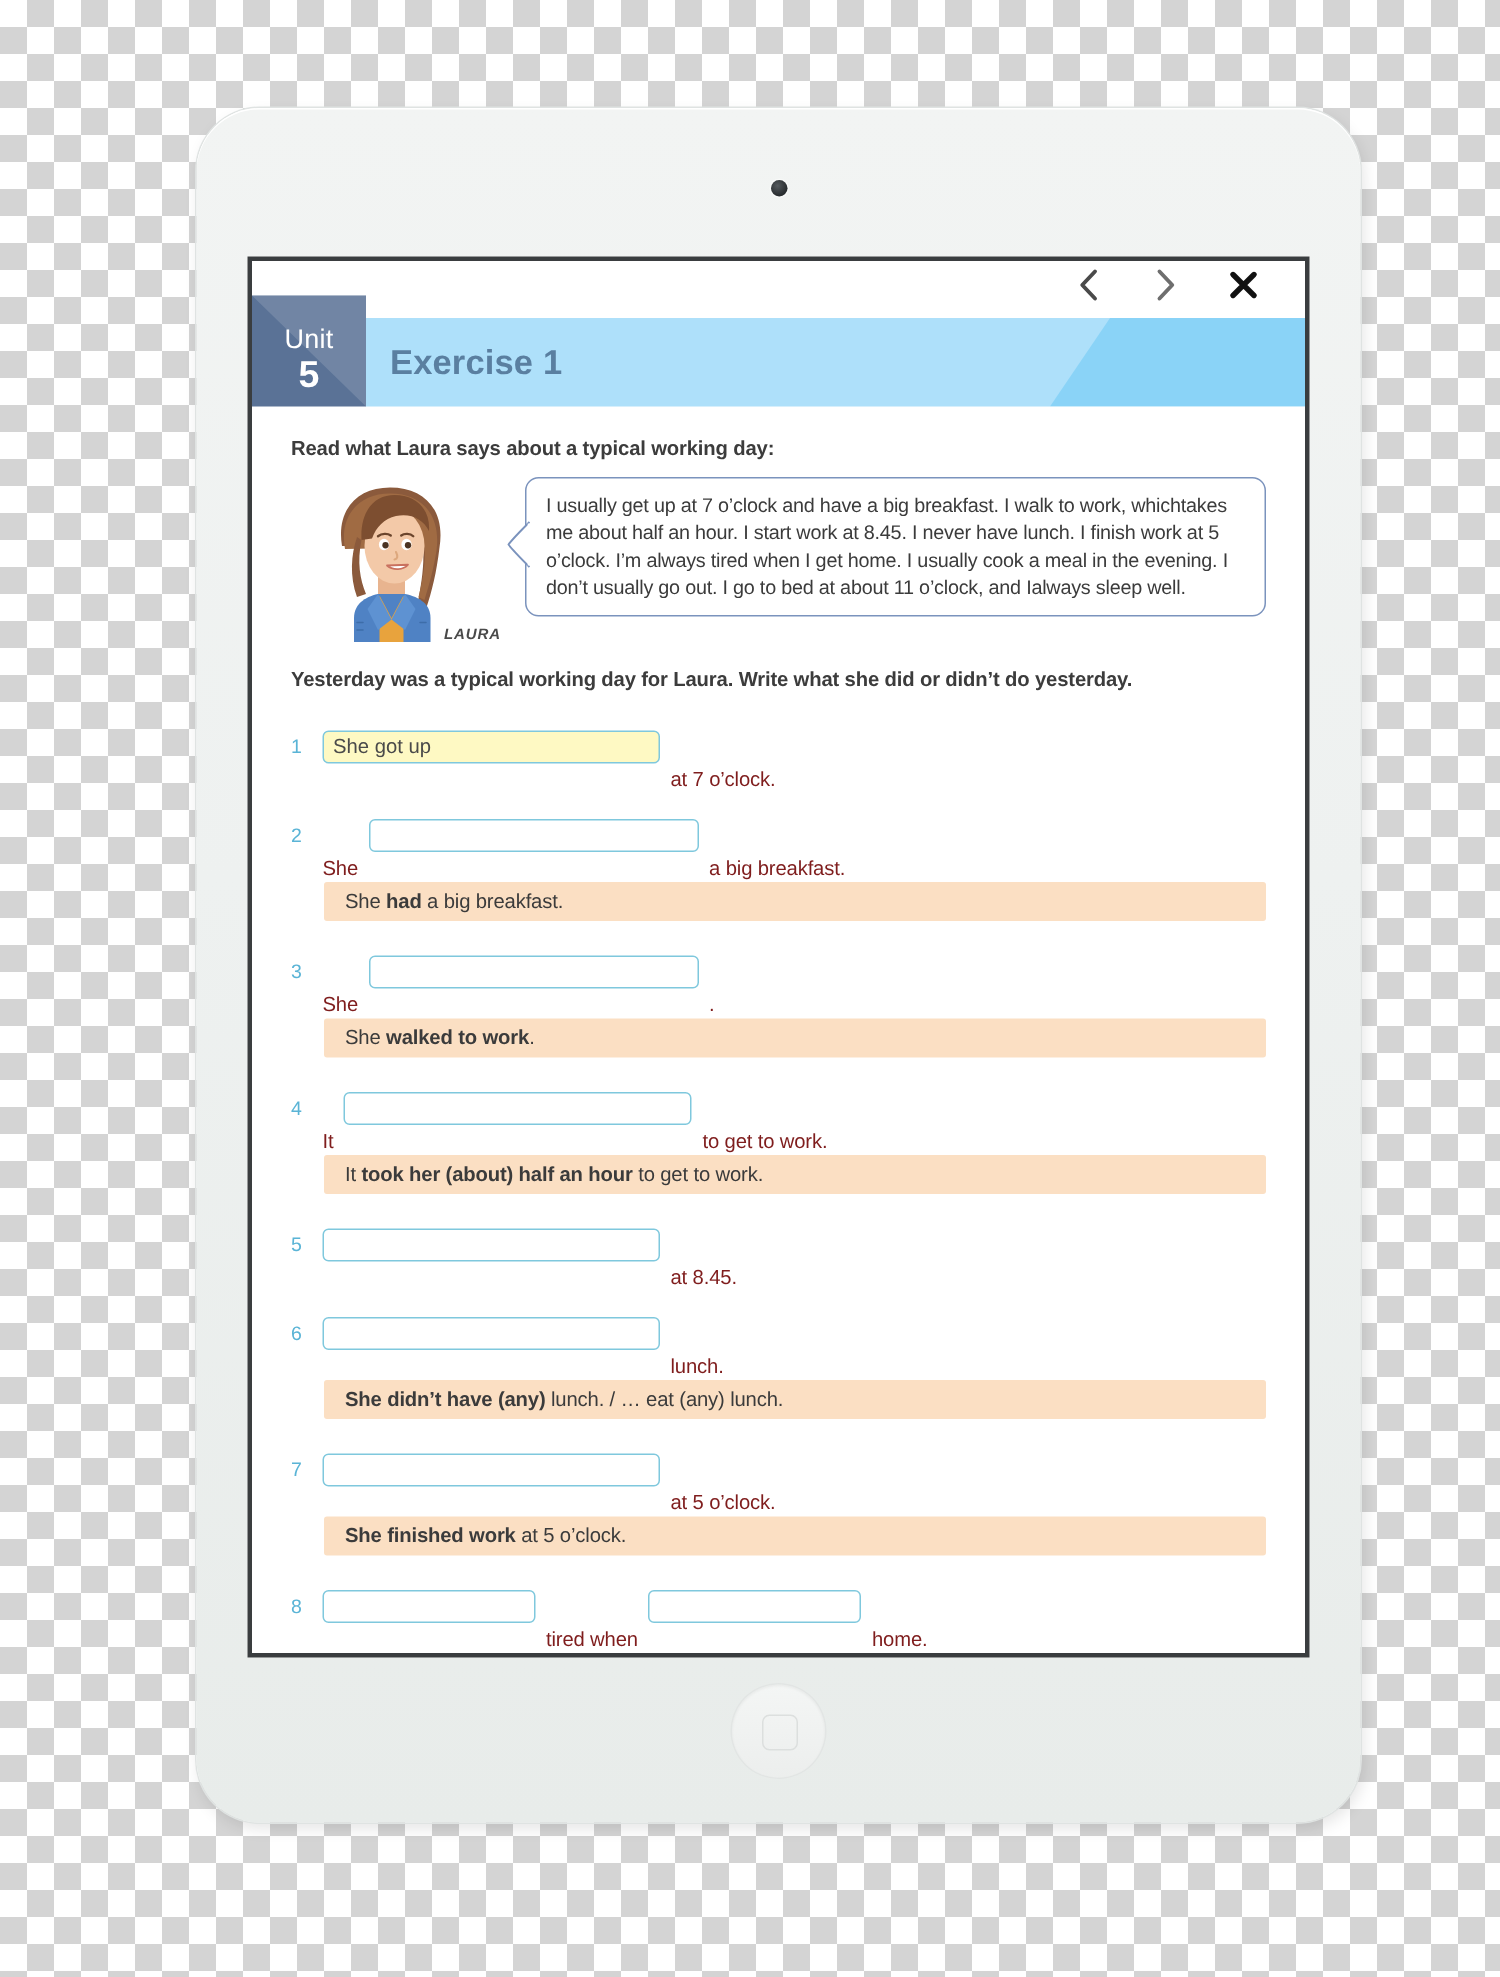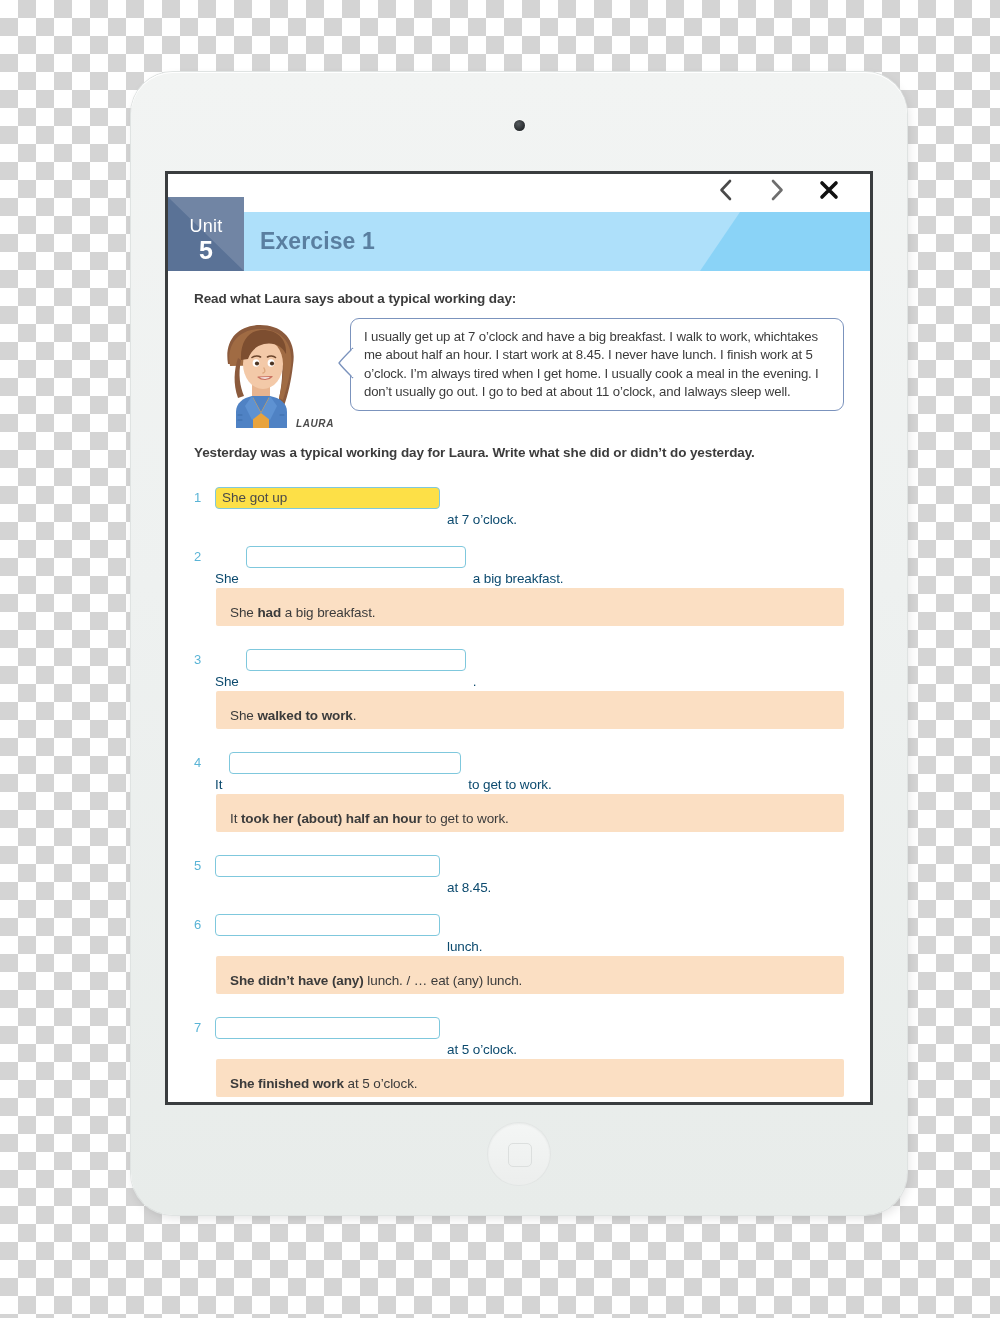--- a/index.html
+++ b/index.html
@@ -247,50 +247,50 @@
   .q-num {
     width: 14px;
     flex: 0 0 auto;
     font-size: 13px;
     color: #5ab4d6;
     font-weight: 400;
     text-align: left;
   }
   .q-text {
     font-size: 13.5px;
-    color: #0c4a6e;
+    color: #7f1d1d;
     letter-spacing: -0.1px;
     white-space: nowrap;
     margin-top: 44px;
   }
   .q-input {
     height: 22px;
     border: 1px solid #7fc8dd;
     border-radius: 4px;
     background: #ffffff;
     font-family: "Liberation Sans", sans-serif;
     font-size: 13.5px;
     color: #4a4a4a;
     padding: 0 6px;
     outline: none;
   }
   .q-input.filled {
-    background: #fde047;
+    background: #fef9c3;
     border-color: #7fc8dd;
   }
   .w-sm   { width: 142px; }
   .w-md   { width: 220px; }
   .w-lg   { width: 225px; }
   .w-xl   { width: 232px; }
 
   .answer-row {
     background: #fbdfc3;
     border-radius: 2px;
     margin: 2px 0 4px 22px;
-    padding: 17px 0 6px 14px;
+    padding: 5px 0 6px 14px;
     font-size: 13.5px;
     color: #3b3b3b;
     letter-spacing: -0.1px;
     min-height: 26px;
   }
   .answer-row b { font-weight: 700; }
   .answer-row.faded { opacity: 0.33; }
 
   
   .toolbar {

